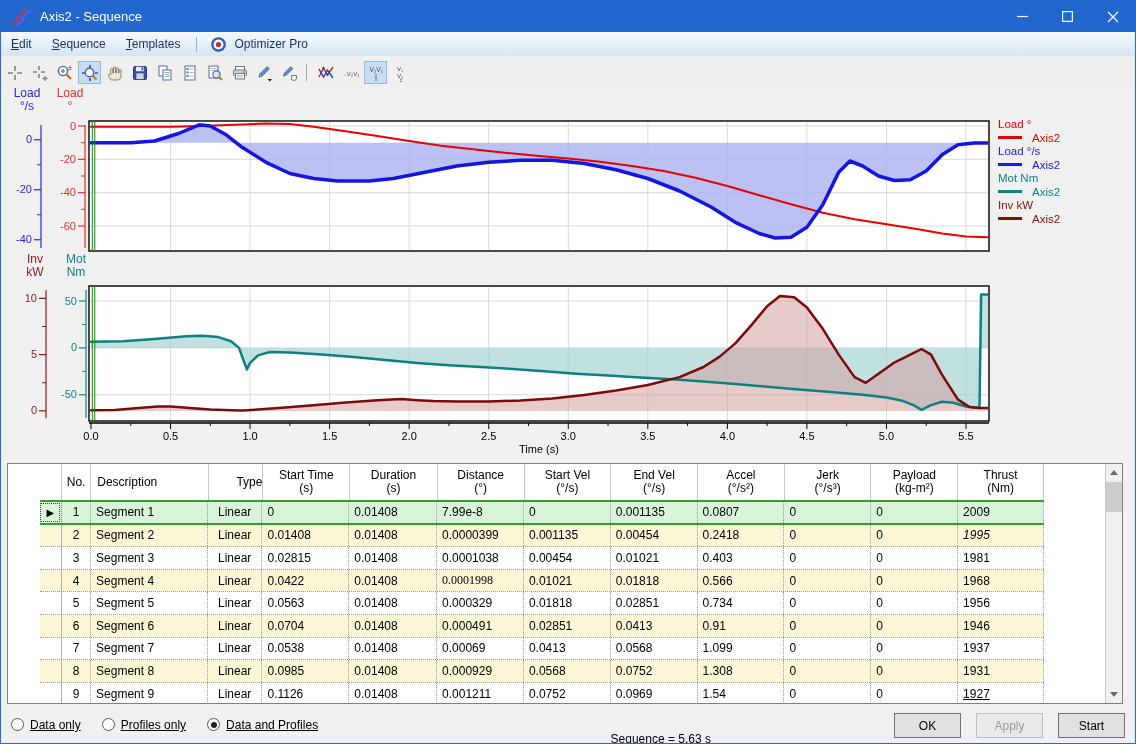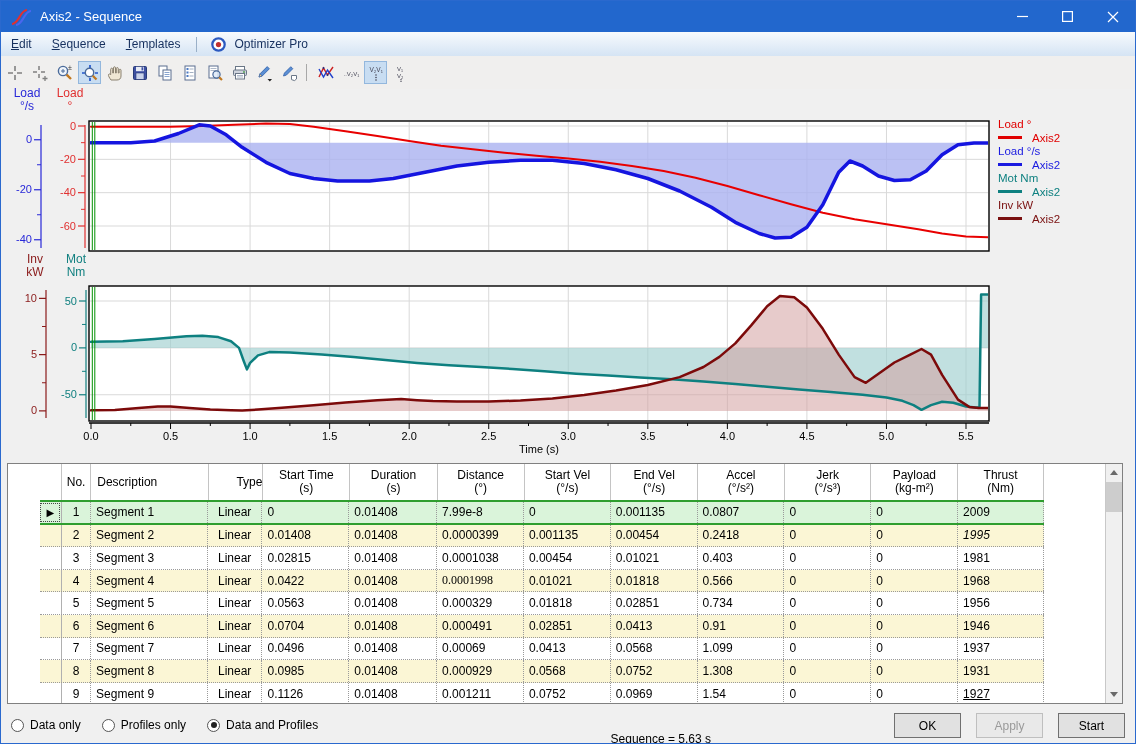--- a/index.html
+++ b/index.html
@@ -50,21 +50,21 @@
   .vscroll{position:absolute;right:0;top:0;width:17px;height:239px;background:#f0f0f0;border-left:1px solid #c8c8c8;box-sizing:border-box;}
   .sb-btn{position:absolute;left:0;width:16px;height:17px;background:#f0f0f0;display:flex;align-items:center;justify-content:center;}
   .sb-up{top:0;}
   .sb-down{bottom:0;}
   .tri-up{width:0;height:0;border-left:4px solid transparent;border-right:4px solid transparent;border-bottom:5px solid #6a6a6a;}
   .tri-down{width:0;height:0;border-left:4px solid transparent;border-right:4px solid transparent;border-top:5px solid #6a6a6a;}
   .sb-thumb{position:absolute;left:0;top:18px;width:16px;height:30px;background:#cdcdcd;}
   
   .footer{position:absolute;left:0;top:703px;width:100%;height:41px;background:#f0f0f0;}
   #radios{position:absolute;left:10px;top:9px;display:flex;align-items:center;height:24px;}
-  .radio{display:flex;align-items:center;margin-right:21px;}
+  .radio{display:flex;margin-right:21px;text-decoration:underline;}
   .rb{width:13px;height:13px;border:1px solid #555;border-radius:50%;background:#fff;position:relative;box-sizing:border-box;flex:0 0 auto;}
   .dot{display:none;}
   .radio.checked .dot{display:block;position:absolute;left:2.5px;top:2.5px;width:6px;height:6px;border-radius:50%;background:#222;}
   .rl{margin-left:6px;font-size:12px;color:#000;}
   .seq-text{position:absolute;left:470px;top:28px;width:240px;text-align:right;font-size:12px;color:#000;}
   .btn{position:absolute;top:9px;width:67px;height:25px;background:#e1e1e1;border:1px solid #707070;font-size:12px;font-family:"Liberation Sans",sans-serif;display:flex;align-items:center;justify-content:center;box-sizing:border-box;color:#000;}
   .btn.disabled{border:1px solid #bfbfbf;background:#e9e9e9;color:#9a9a9a;}
 </style>
 </head>
 <body>
@@ -544,21 +544,21 @@
             <div class="cell l" style="width: 95px;">0.91</div>
             <div class="cell l" style="width: 95px;">0</div>
             <div class="cell l" style="width: 95px;">0</div>
             <div class="cell l" style="width: 94px;">1946</div>
           </div>
           <div class="g-row">
             <div class="selcell" style="width: 24px;"></div>
             <div class="cell c" style="width: 32px;">7</div>
             <div class="cell l" style="width: 128px;">Segment 7</div>
             <div class="cell c" style="width: 60px;">Linear</div>
-            <div class="cell l" style="width: 95px;">0.0496</div>
+            <div class="cell l" style="width: 95px;">0.0538</div>
             <div class="cell l" style="width: 96px;">0.01408</div>
             <div class="cell l" style="width: 95px;">0.00069</div>
             <div class="cell l" style="width: 95px;">0.0413</div>
             <div class="cell l" style="width: 95px;">0.0568</div>
             <div class="cell l" style="width: 95px;">1.099</div>
             <div class="cell l" style="width: 95px;">0</div>
             <div class="cell l" style="width: 95px;">0</div>
             <div class="cell l" style="width: 94px;">1937</div>
           </div>
           <div class="g-row alt">

